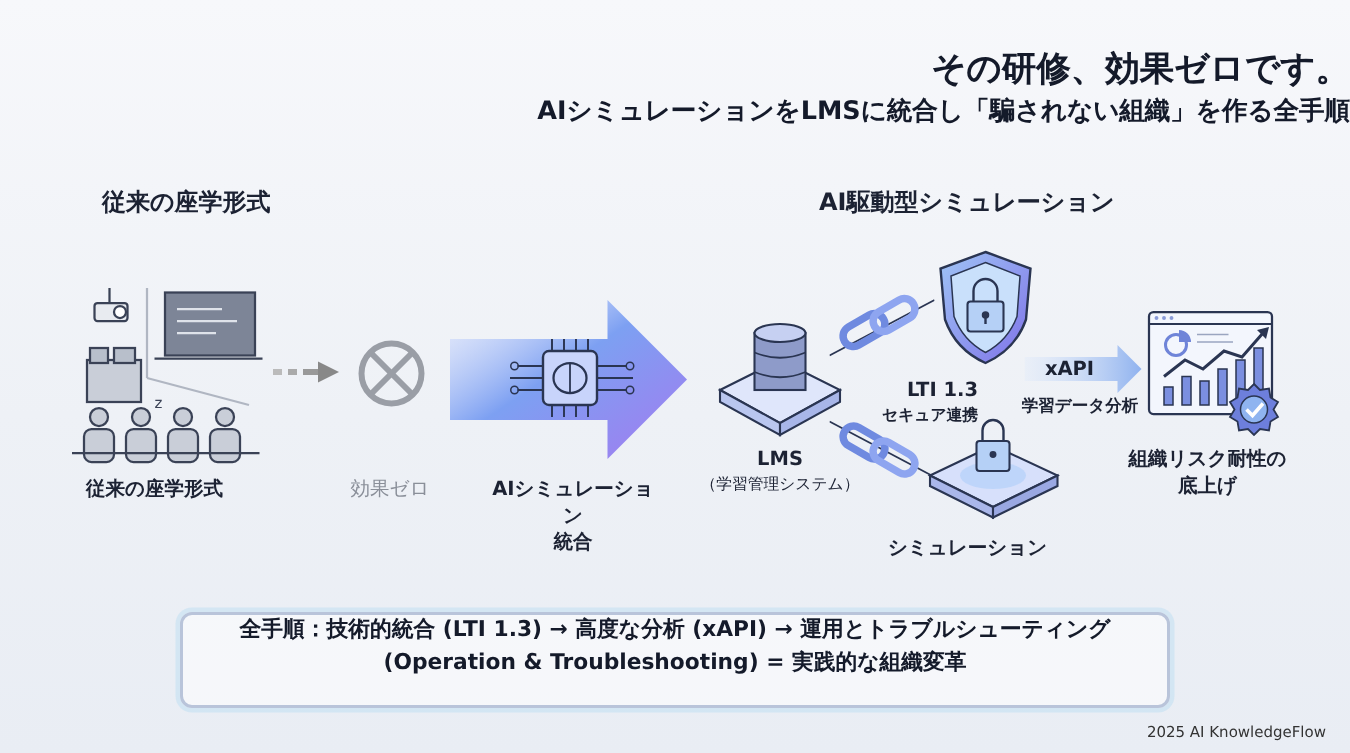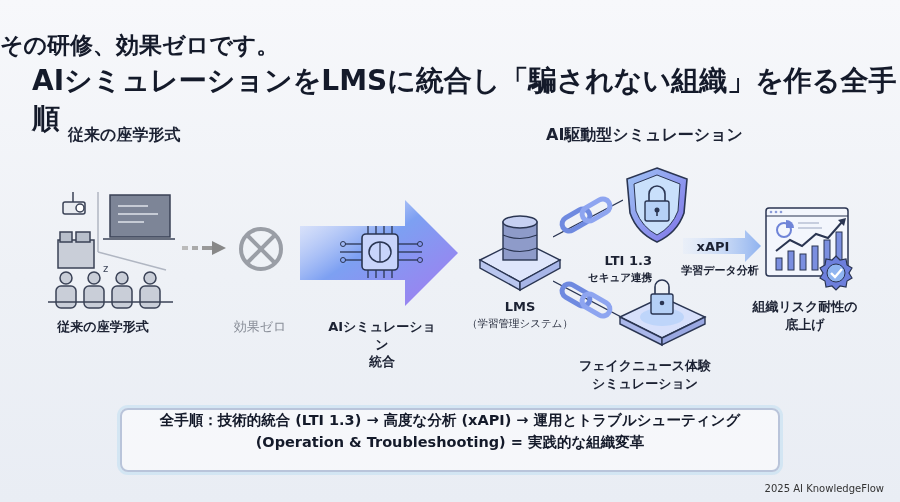--- a/index.html
+++ b/index.html
@@ -3,23 +3,23 @@
 <meta charset="utf-8">
 <style>
   * { box-sizing: border-box; margin: 0; padding: 0; }
   html, body { width: 900px; height: 502px; overflow: hidden; }
   body {
     font-family: "DejaVu Sans", "Liberation Sans", sans-serif;
     background: linear-gradient(180deg, #f7f8fb 0%, #eef1f6 55%, #e9edf4 100%);
     color: #141a2a;
     position: relative;
   }
-  .title { position: absolute; left: 0; width: 900px; text-align: left; font-weight: bold; color: #141a2a; }
+  .title { position: absolute; left: 0; width: 900px; text-align: right; font-weight: bold; color: #141a2a; }
   .t1 { top: 30px; font-size: 23px; }
-  .t2 { top: 62px; font-size: 28px; padding-left: 32px; }
+  .t2 { top: 62px; font-size: 17px; padding-left: 32px; }
   .section-head { position: absolute; top: 125px; font-size: 16px; font-weight: bold; color: #1c2233; }
   .label { position: absolute; text-align: center; font-weight: bold; font-size: 13px; color: #1c2233; line-height: 1.35; }
   .label.gray { color: #8a8f99; font-weight: normal; }
   .label.small { font-size: 11px; text-align: center; }
   .abs { position: absolute; }
   .summary-box {
     position: absolute; left: 120px; top: 408px; width: 660px; height: 64px;
     border: 2px solid #b9c4da; border-radius: 8px; background: rgba(255,255,255,0.55);
     box-shadow: 0 0 0 3px rgba(170,215,240,0.35);
     text-align: center; font-weight: bold; font-size: 14.5px; color: #141a2a; line-height: 1.5;
@@ -166,21 +166,20 @@
 <svg class="abs" style="left:615px;top:272px;" width="95" height="75" viewBox="0 0 95 75">
   <polygon points="5,45 47,25 90,45 47,66" fill="#d7e0fb" stroke="#2a3552" stroke-width="1.4"></polygon>
   <polygon points="5,45 47,66 47,73 5,52" fill="#aab7ea" stroke="#2a3552" stroke-width="1.4"></polygon>
   <polygon points="90,45 47,66 47,73 90,52" fill="#9aa8e2" stroke="#2a3552" stroke-width="1.4"></polygon>
   <ellipse cx="47" cy="45" rx="22" ry="9" fill="#b8d2fa" opacity="0.8"></ellipse>
   <rect x="36" y="22" width="22" height="20" rx="2" fill="#b5d0f6" stroke="#2a3552" stroke-width="1.4"></rect>
   <path d="M40,22 V15 A7,7 0 0 1 54,15 V22" fill="none" stroke="#2a3552" stroke-width="1.6"></path>
   <circle cx="47" cy="31" r="2.3" fill="#2a3552"></circle>
 </svg>
 <div class="label" style="left:575px;top:357px;width:140px;">
-  <div>フェイクニュース体験</div>
   <div>シミュレーション</div>
 </div>
 
 <svg class="abs" style="left:683px;top:230px;" width="80" height="32" viewBox="0 0 80 32">
   <defs>
     <linearGradient id="xG" x1="0" y1="0" x2="1" y2="0">
       <stop offset="0" stop-color="#dce8fb" stop-opacity="0.3"></stop>
       <stop offset="1" stop-color="#8fb2ef"></stop>
     </linearGradient>
   </defs>

